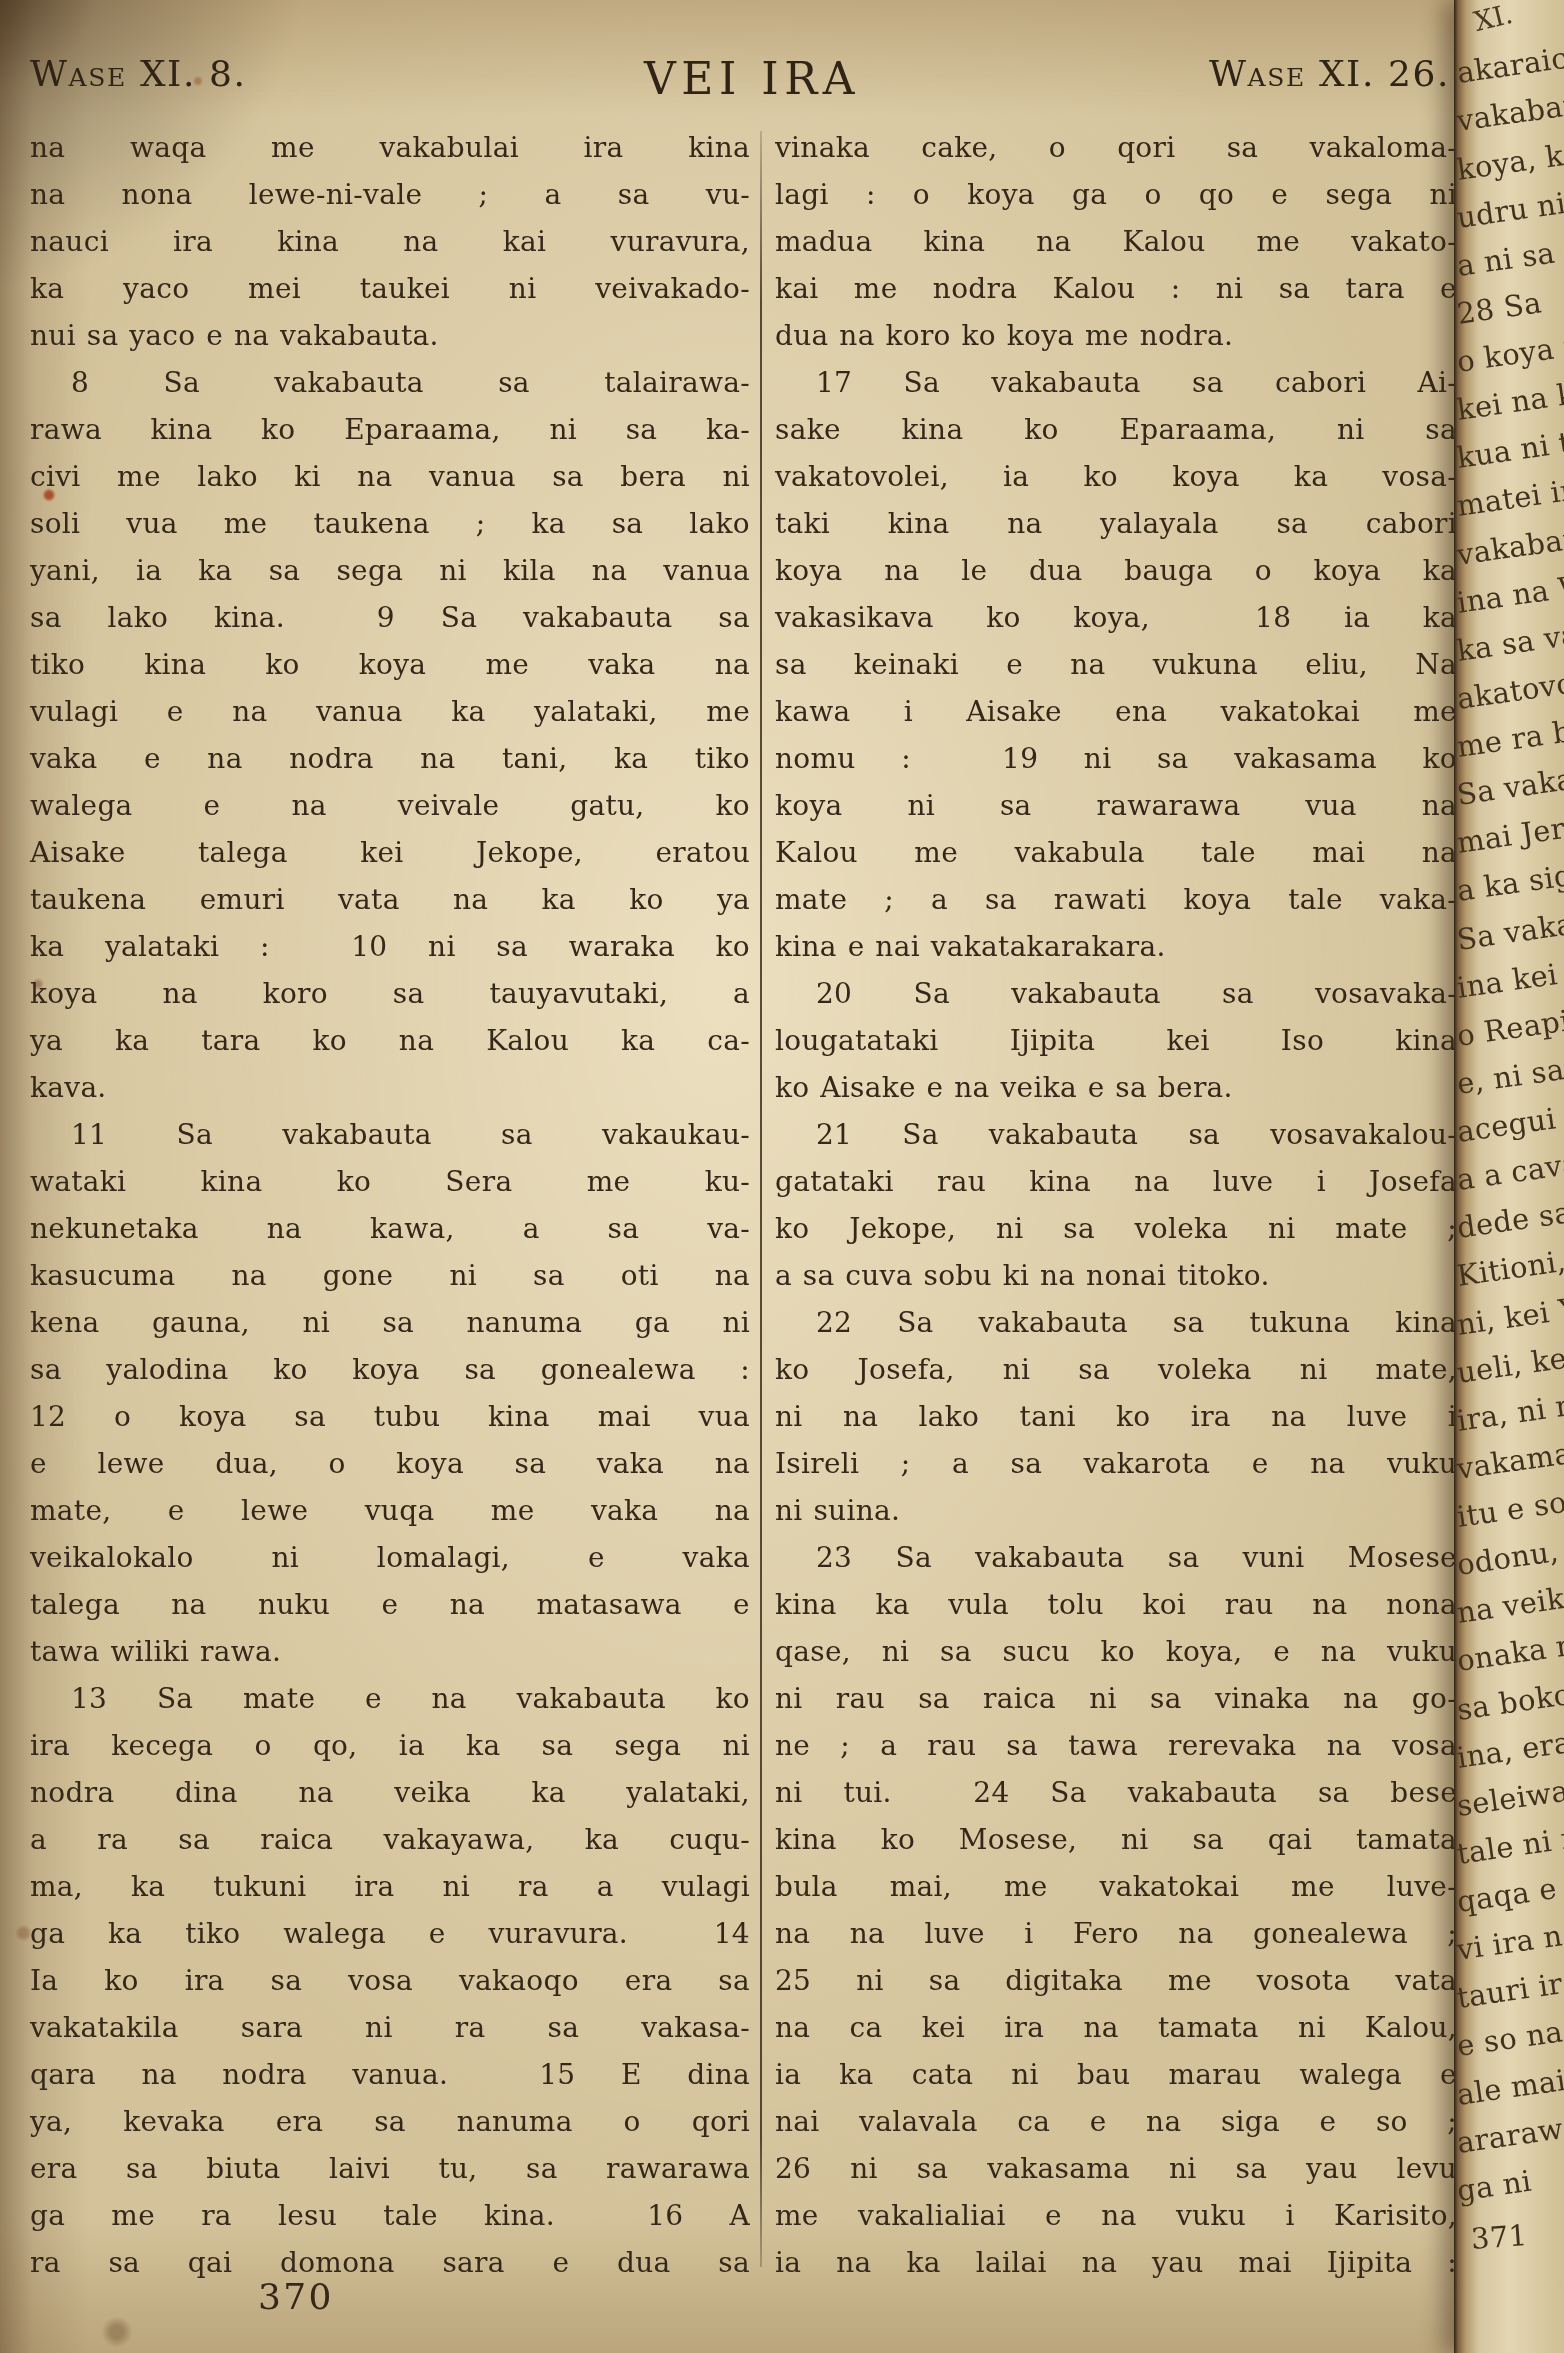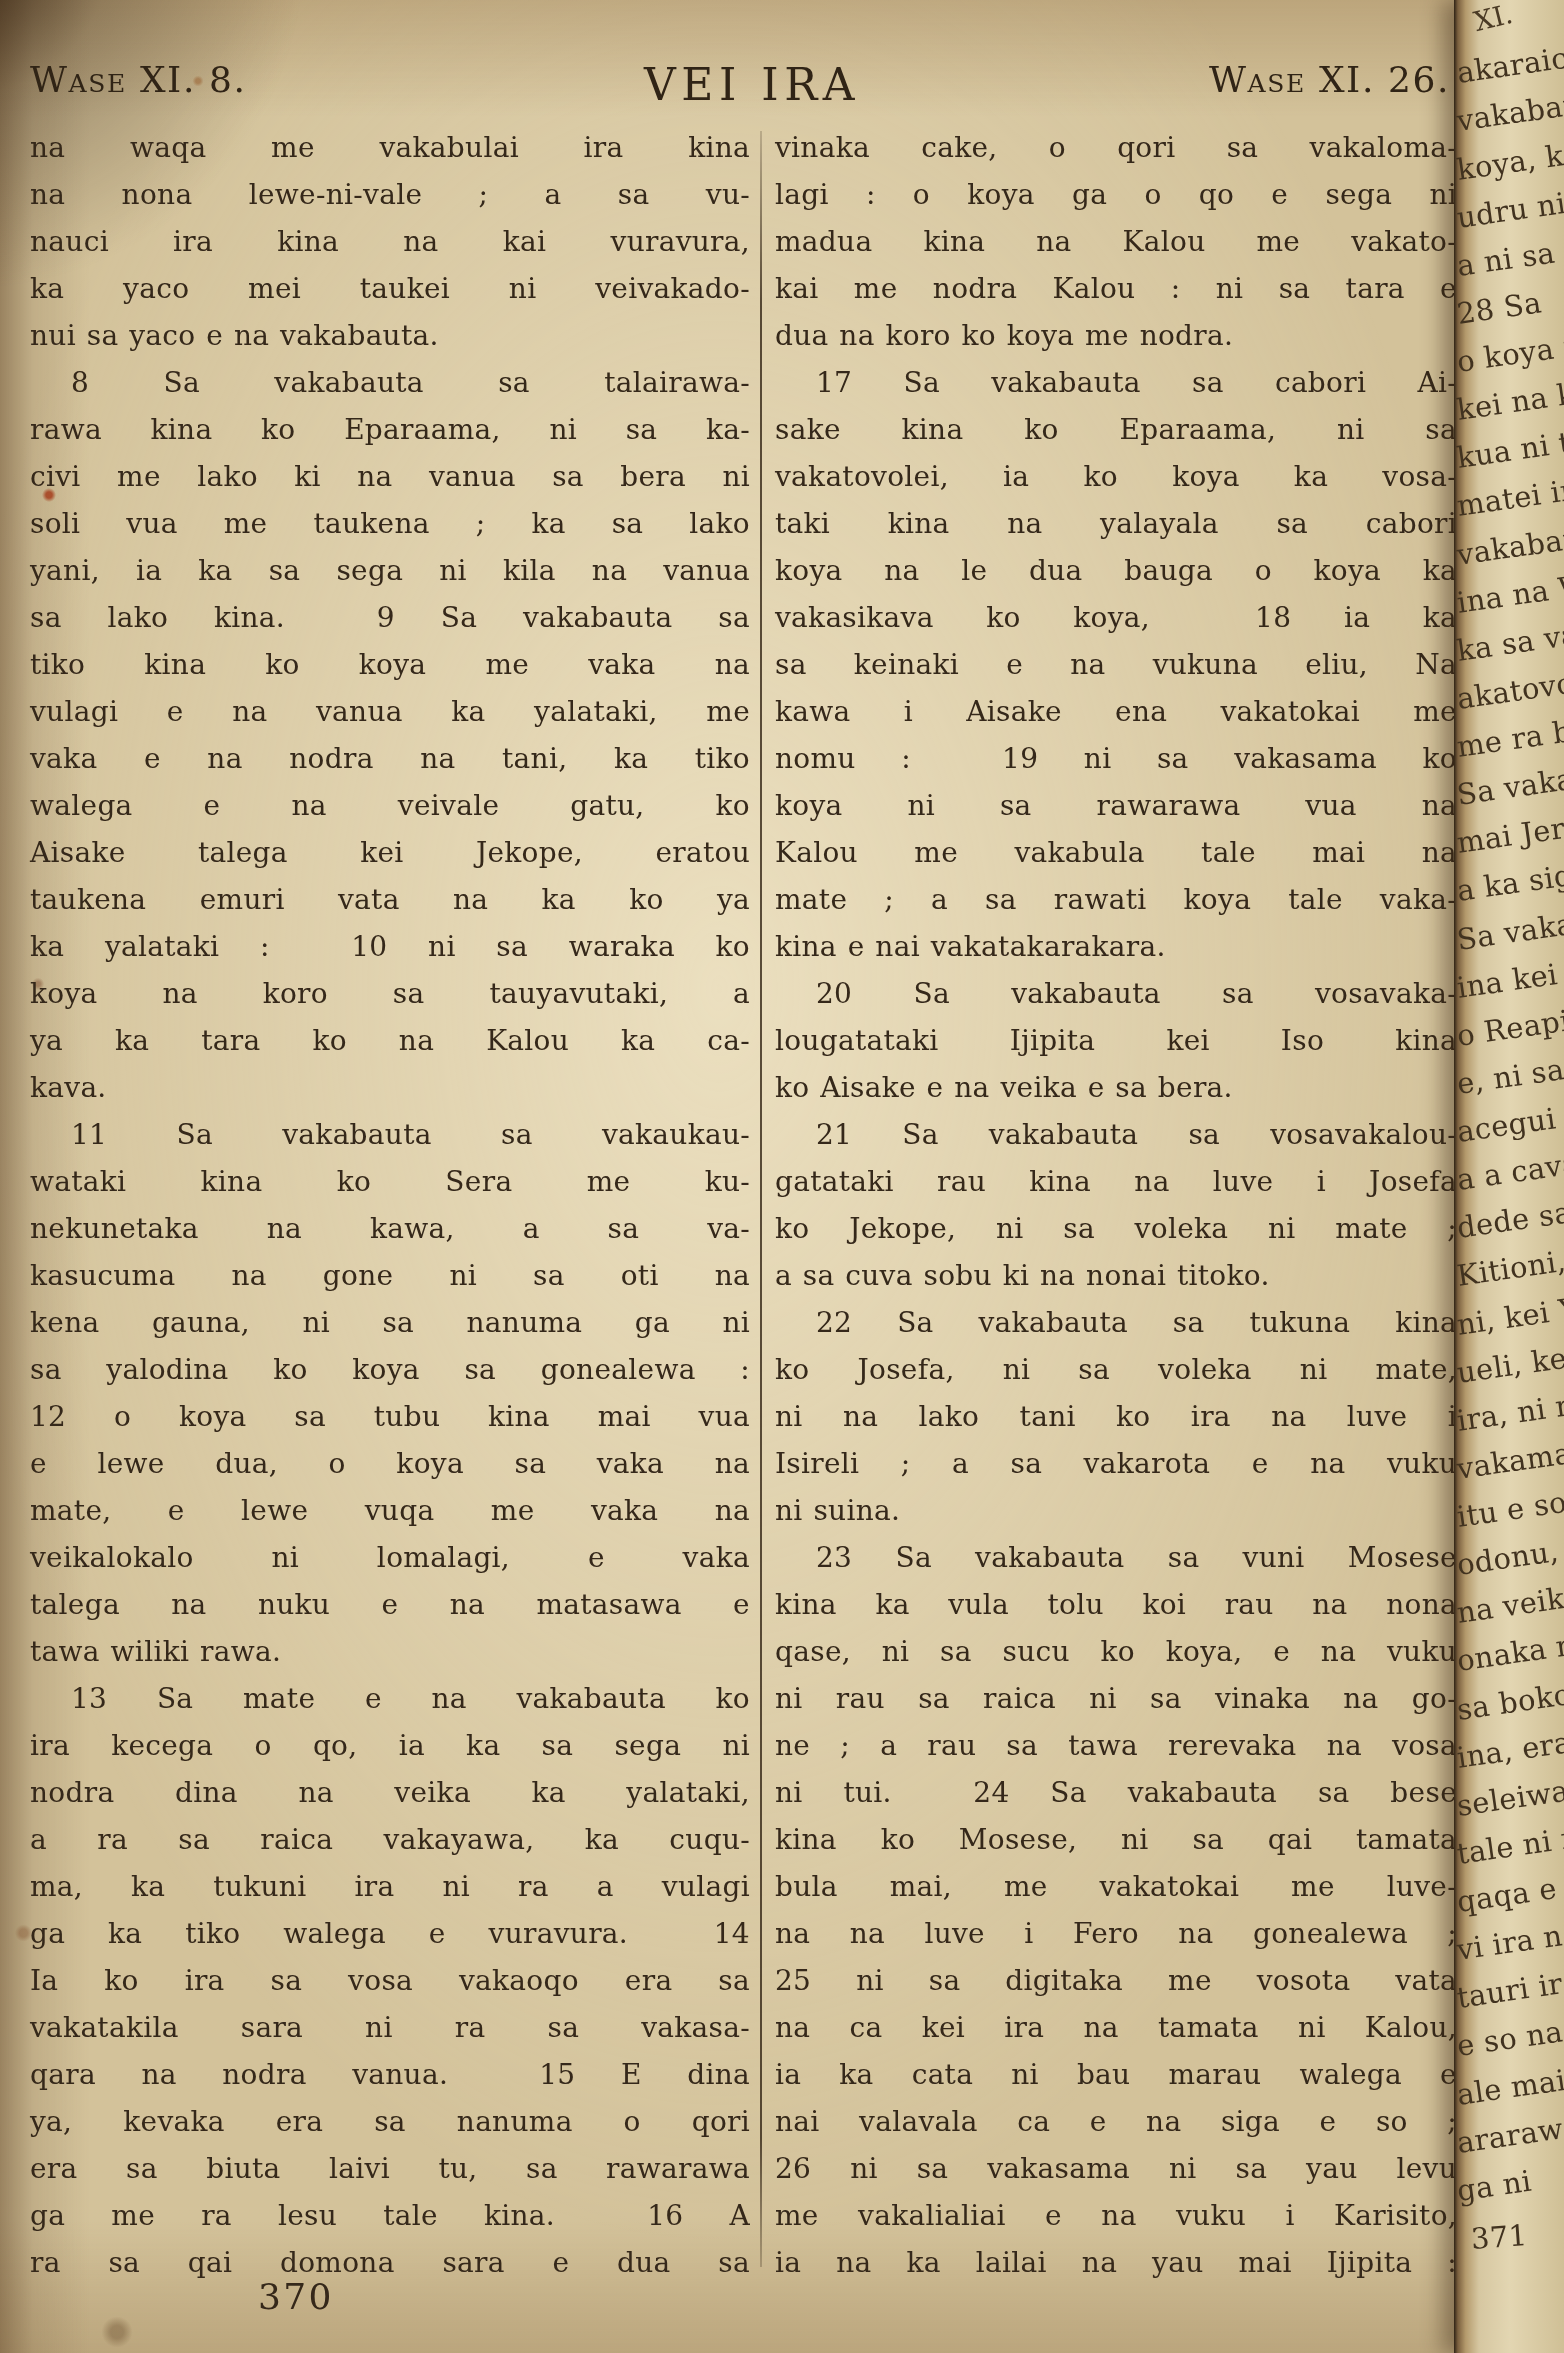--- a/index.html
+++ b/index.html
@@ -16,21 +16,21 @@
     color:#342718;
   }
   .foxing{position:absolute;inset:0;pointer-events:none;
     background:
       radial-gradient(circle at 49px 495px, rgba(165,62,28,0.85) 0 3.1px, rgba(165,62,28,0) 7px),
       radial-gradient(circle at 198px 81px, rgba(150,90,40,0.5) 0 2.3px, rgba(150,90,40,0) 5.5px),
       radial-gradient(circle at 38px 984px, rgba(120,70,40,0.45) 0 2.3px, rgba(120,70,40,0) 6.3px),
       radial-gradient(circle at 23.5px 1933px, rgba(130,80,45,0.4) 0 3.9px, rgba(130,80,45,0) 8.6px),
       radial-gradient(circle at 117px 2332px, rgba(90,60,30,0.35) 0 6.3px, rgba(90,60,30,0) 15.6px);
   }
-  .runhead{position:absolute;top:59px;white-space:nowrap;color:#302416;}
+  .runhead{position:absolute;top:53px;white-space:nowrap;color:#302416;}
   .runhead.sc{font-variant:small-caps;font-size:36px;letter-spacing:1.6px;}
   .runhead.title{font-size:44px;letter-spacing:5.5px;}
   .column{position:absolute;top:124px;font-size:28px;line-height:47px;
     word-spacing:1.6px;letter-spacing:0.3px;color:#35281a;}
   .line{text-align:justify;text-align-last:justify;white-space:pre-wrap;height:47px;overflow:visible;}
   .line.flush{text-align-last:left;}
   .line.indent{padding-left:41px;}
   .divider{position:absolute;left:760px;top:131px;width:2.3px;height:2136px;
     background:linear-gradient(180deg, rgba(52,38,22,0.2), rgba(52,38,22,0.8) 8%, rgba(52,38,22,0.8) 94%, rgba(52,38,22,0.25));}
   .pagenum{position:absolute;left:258px;top:2276px;font-size:36px;letter-spacing:2.3px;color:#35281a;}

